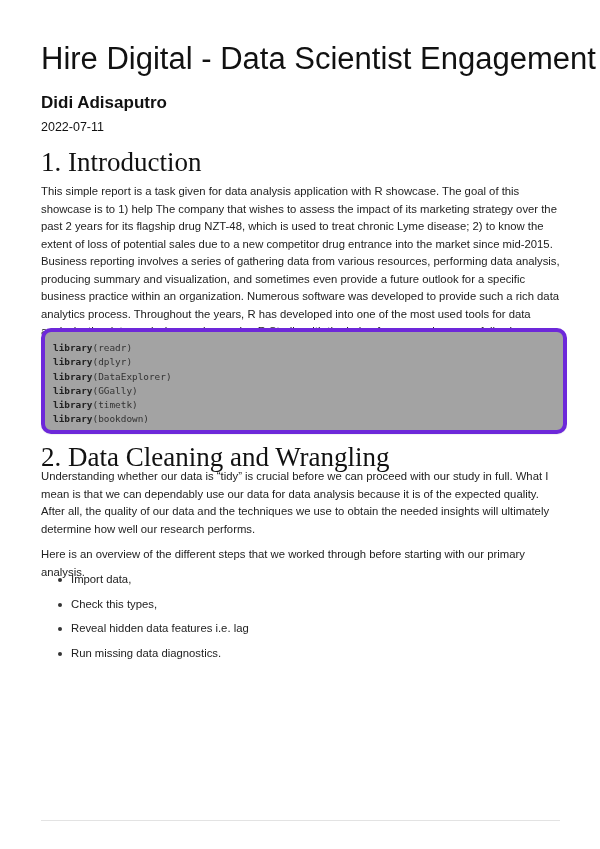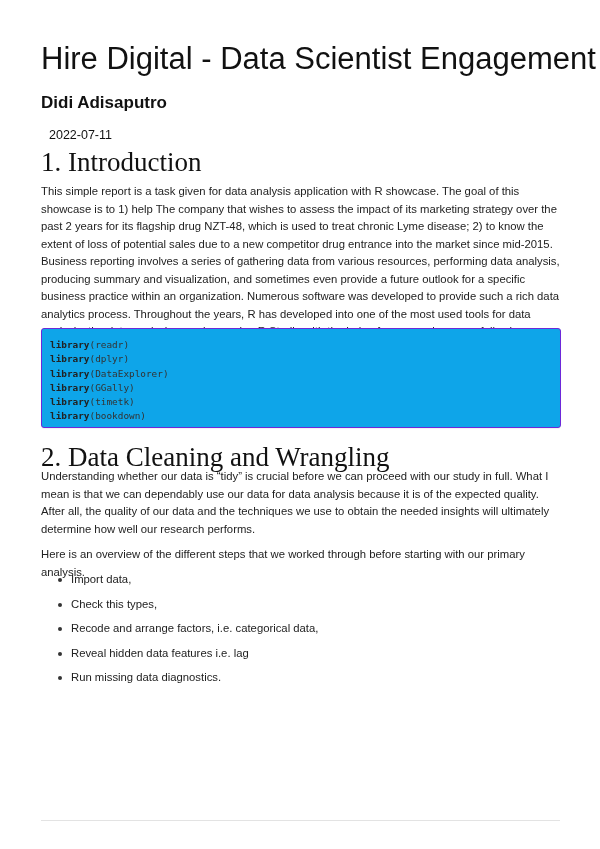--- a/index.html
+++ b/index.html
@@ -10,39 +10,39 @@
   .page { position: absolute; left: 41px; top: 0; width: 520px; }
   h1.title {
     position: absolute; left: 0; top: 40px; margin: 0;
     font-weight: normal; font-size: 31px; line-height: 38px; color: #111; white-space: nowrap;
   }
   .author {
     position: absolute; left: 0; top: 93px; margin: 0;
     font-size: 17px; line-height: 20px; font-weight: bold;
   }
   .date {
-    position: absolute; left: 0; top: 119px; margin: 8px;
+    position: absolute; left: 0; top: 119px; margin: 0;
     font-size: 12.5px; line-height: 16px;
   }
   h2.section {
     position: absolute; left: 0; margin: 0; font-weight: normal;
     font-size: 27px; line-height: 32px; color: #111; white-space: nowrap; font-family: Liberation Serif, serif;
   }
   #sec1 { top: 146px; }
   #sec2 { top: 441px; }
   p.body {
     position: absolute; left: 0; width: 522px; margin: 0;
     font-size: 11.3px; line-height: 17.5px; color: #222;
   }
   #p1 { top: 183px; }
   #p2 { top: 468px; }
   #p3 { top: 546px; }
   .code {
     position: absolute; left: 0; top: 328px; width: 518px; height: 98px;
-    border: 1px solid #6d28d9; border-radius: 3px; background: #0ea5e9;
+    border: 4px solid #6d28d9; border-radius: 10px; background: #a3a3a3;
     box-shadow: 0 1px 1px rgba(0,0,0,0.06);
   }
   .code pre {
     margin: 0; padding: 9px 0 0 8px;
     font-family: "DejaVu Sans Mono", monospace; font-size: 9.4px; line-height: 14.3px; color: #333;
   }
   .code .kw { font-weight: bold; color: #222; }
   ul.steps {
     position: absolute; left: 0; top: 571px; margin: 0; padding: 0; list-style: none;
   }
@@ -79,19 +79,18 @@
 <span><span class="kw">library</span>(<span>bookdown</span>)</span></pre>
   </div>
 
   <h2 class="section" id="sec2">2. Data Cleaning and Wrangling</h2>
   <p class="body" id="p2">Understanding whether our data is “tidy” is crucial before we can proceed with our study in full. What I mean is that we can dependably use our data for data analysis because it is of the expected quality. After all, the quality of our data and the techniques we use to obtain the needed insights will ultimately determine how well our research performs.</p>
   <p class="body" id="p3">Here is an overview of the different steps that we worked through before starting with our primary analysis.</p>
 
   <ul class="steps">
     <li><span class="bullet"></span><span>Import data,</span></li>
     <li><span class="bullet"></span><span>Check this types,</span></li>
-    <li><span class="bullet"></span><span>Recode and arrange factors, i.e. categorical data,</span></li>
     <li><span class="bullet"></span><span>Reveal hidden data features i.e. lag</span></li>
     <li><span class="bullet"></span><span>Run missing data diagnostics.</span></li>
   </ul>
 
   <div class="footer-rule"></div>
 </div>
 
 </body></html>

